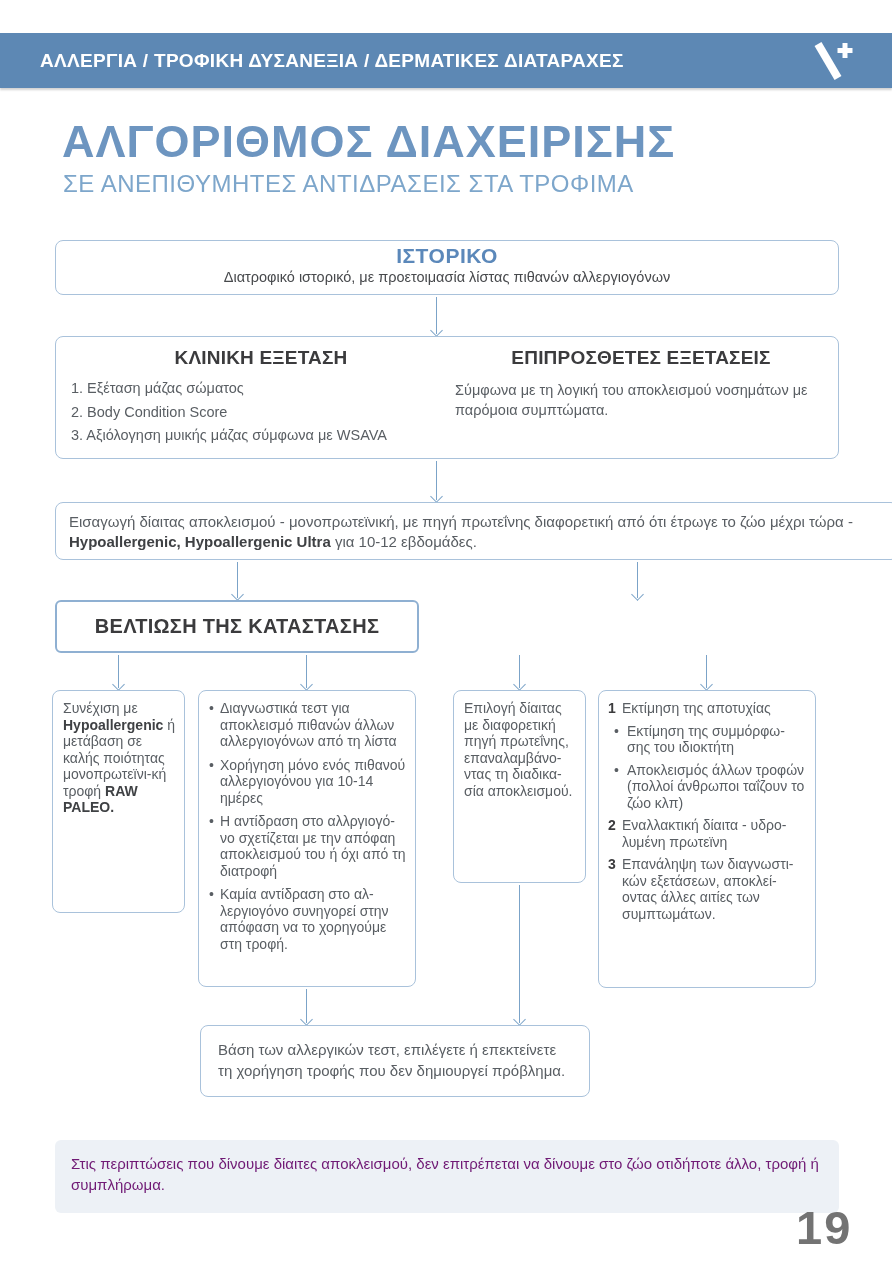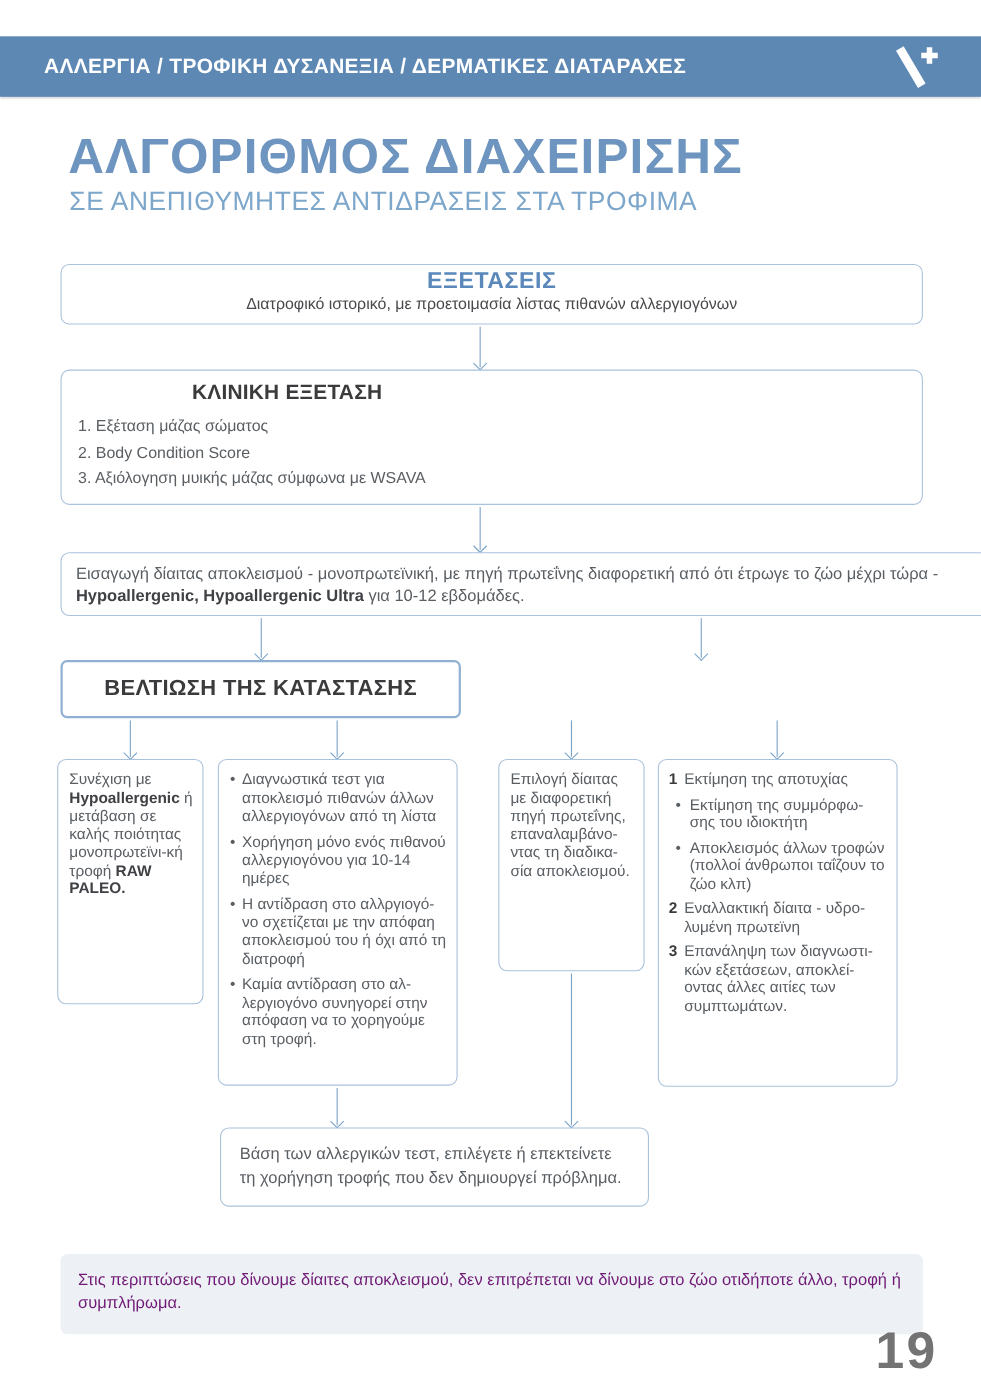--- a/index.html
+++ b/index.html
@@ -105,35 +105,39 @@
       <path d="M10 3 L30 37" stroke="#ffffff" stroke-width="8" fill="none"></path>
       <path d="M37 2 L37 17" stroke="#ffffff" stroke-width="5" fill="none"></path>
       <path d="M29.5 9.5 L44.5 9.5" stroke="#ffffff" stroke-width="5" fill="none"></path>
     </svg>
   </div>
 
   <div class="big-title">ΑΛΓΟΡΙΘΜΟΣ ΔΙΑΧΕΙΡΙΣΗΣ</div>
   <div class="sub-title">ΣΕ ΑΝΕΠΙΘΥΜΗΤΕΣ ΑΝΤΙΔΡΑΣΕΙΣ ΣΤΑ ΤΡΟΦΙΜΑ</div>
 
   <div class="fbox box-history">
-    <div class="hd">ΕΞΕΤΑΣΕΙΣ</div>
+    <div class="hd">ΙΣΤΟΡΙΚΟ</div>
     <div class="tx">Διατροφικό ιστορικό, με προετοιμασία λίστας πιθανών αλλεργιογόνων</div>
   </div>
 
   <div class="arrow" style="left:436px; top:297px; height:37px;"></div>
 
   <div class="fbox box-exams">
     <div class="col col-l">
       <div class="hd">ΚΛΙΝΙΚΗ ΕΞΕΤΑΣΗ</div>
       <ol>
         <li>1. Εξέταση μάζας σώματος</li>
         <li>2. Body Condition Score</li>
         <li>3. Αξιόλογηση μυικής μάζας σύμφωνα με WSAVA</li>
       </ol>
     </div>
+    <div class="col col-r">
+      <div class="hd">ΕΠΙΠΡΟΣΘΕΤΕΣ ΕΞΕΤΑΣΕΙΣ</div>
+      <div class="tx">Σύμφωνα με τη λογική του αποκλεισμού νοσημάτων με παρόμοια συμπτώματα.</div>
+    </div>
   </div>
 
   <div class="arrow" style="left:436px; top:461px; height:39px;"></div>
 
   <div class="fbox box-diet">
     <span>Εισαγωγή δίαιτας αποκλεισμού - μονοπρωτεϊνική, με πηγή πρωτεΐνης διαφορετική από ότι έτρωγε το ζώο μέχρι τώρα - </span><span class="bold-dark">Hypoallergenic, Hypoallergenic Ultra</span><span> για 10-12 εβδομάδες.</span>
   </div>
 
   <div class="arrow" style="left:237px; top:562px; height:36px;"></div>
   <div class="arrow" style="left:637px; top:562px; height:36px;"></div>

